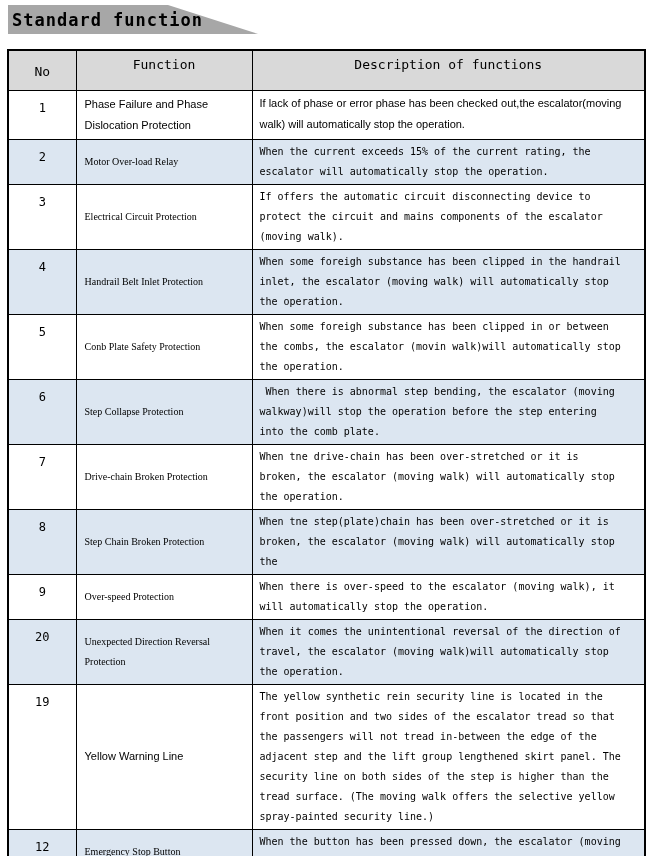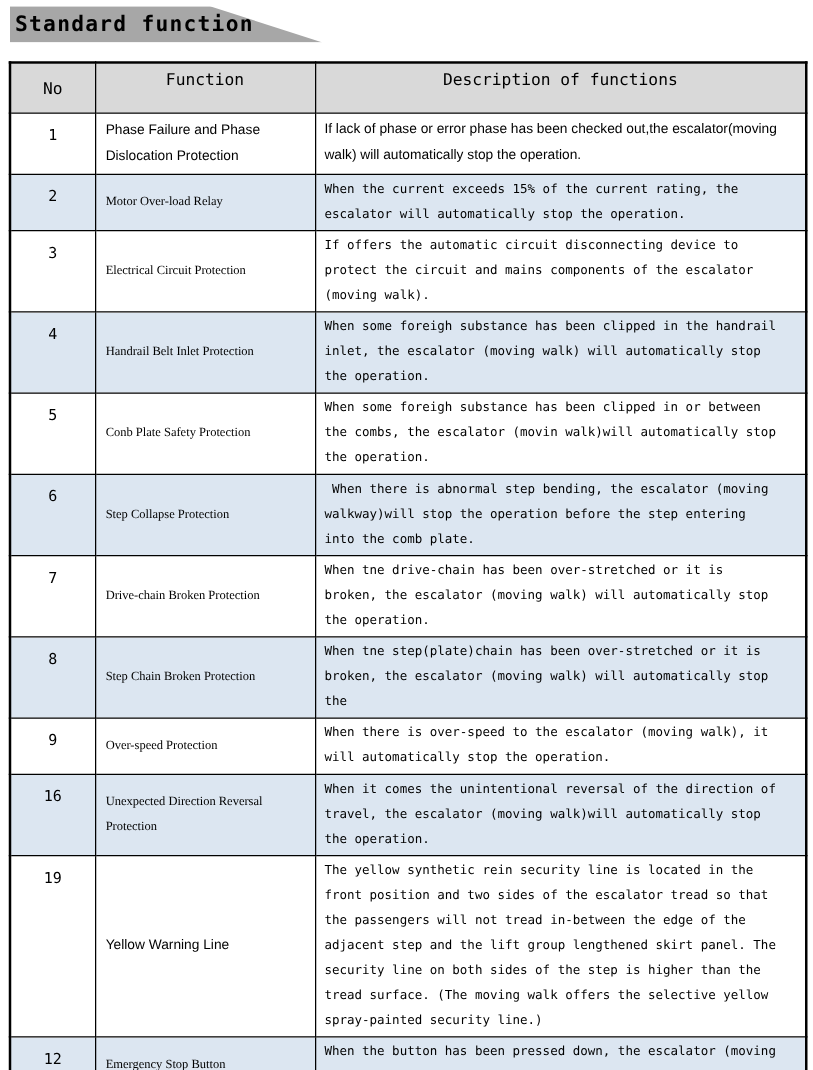--- a/index.html
+++ b/index.html
@@ -153,21 +153,21 @@
           <td class="no">8</td>
           <td class="func">Step Chain Broken Protection</td>
           <td class="desc">When tne step(plate)chain has been over-stretched or it is broken, the escalator (moving walk) will automatically stop the</td>
         </tr>
         <tr>
           <td class="no">9</td>
           <td class="func">Over-speed Protection</td>
           <td class="desc">When there is over-speed to the escalator (moving walk), it will automatically stop the operation.</td>
         </tr>
         <tr class="shaded">
-          <td class="no">16</td>
+          <td class="no">20</td>
           <td class="func">Unexpected Direction Reversal Protection</td>
           <td class="desc">When it comes the unintentional reversal of the direction of travel, the escalator (moving walk)will automatically stop the operation.</td>
         </tr>
         <tr>
           <td class="no">19</td>
           <td class="func sans">Yellow Warning Line</td>
           <td class="desc">The yellow synthetic rein security line is located in the front position and two sides of the escalator tread so that the passengers will not tread in-between the edge of the adjacent step and the lift group lengthened skirt panel. The security line on both sides of the step is higher than the tread surface. (The moving walk offers the selective yellow spray-painted security line.)</td>
         </tr>
         <tr class="shaded">
           <td class="no">12</td>

